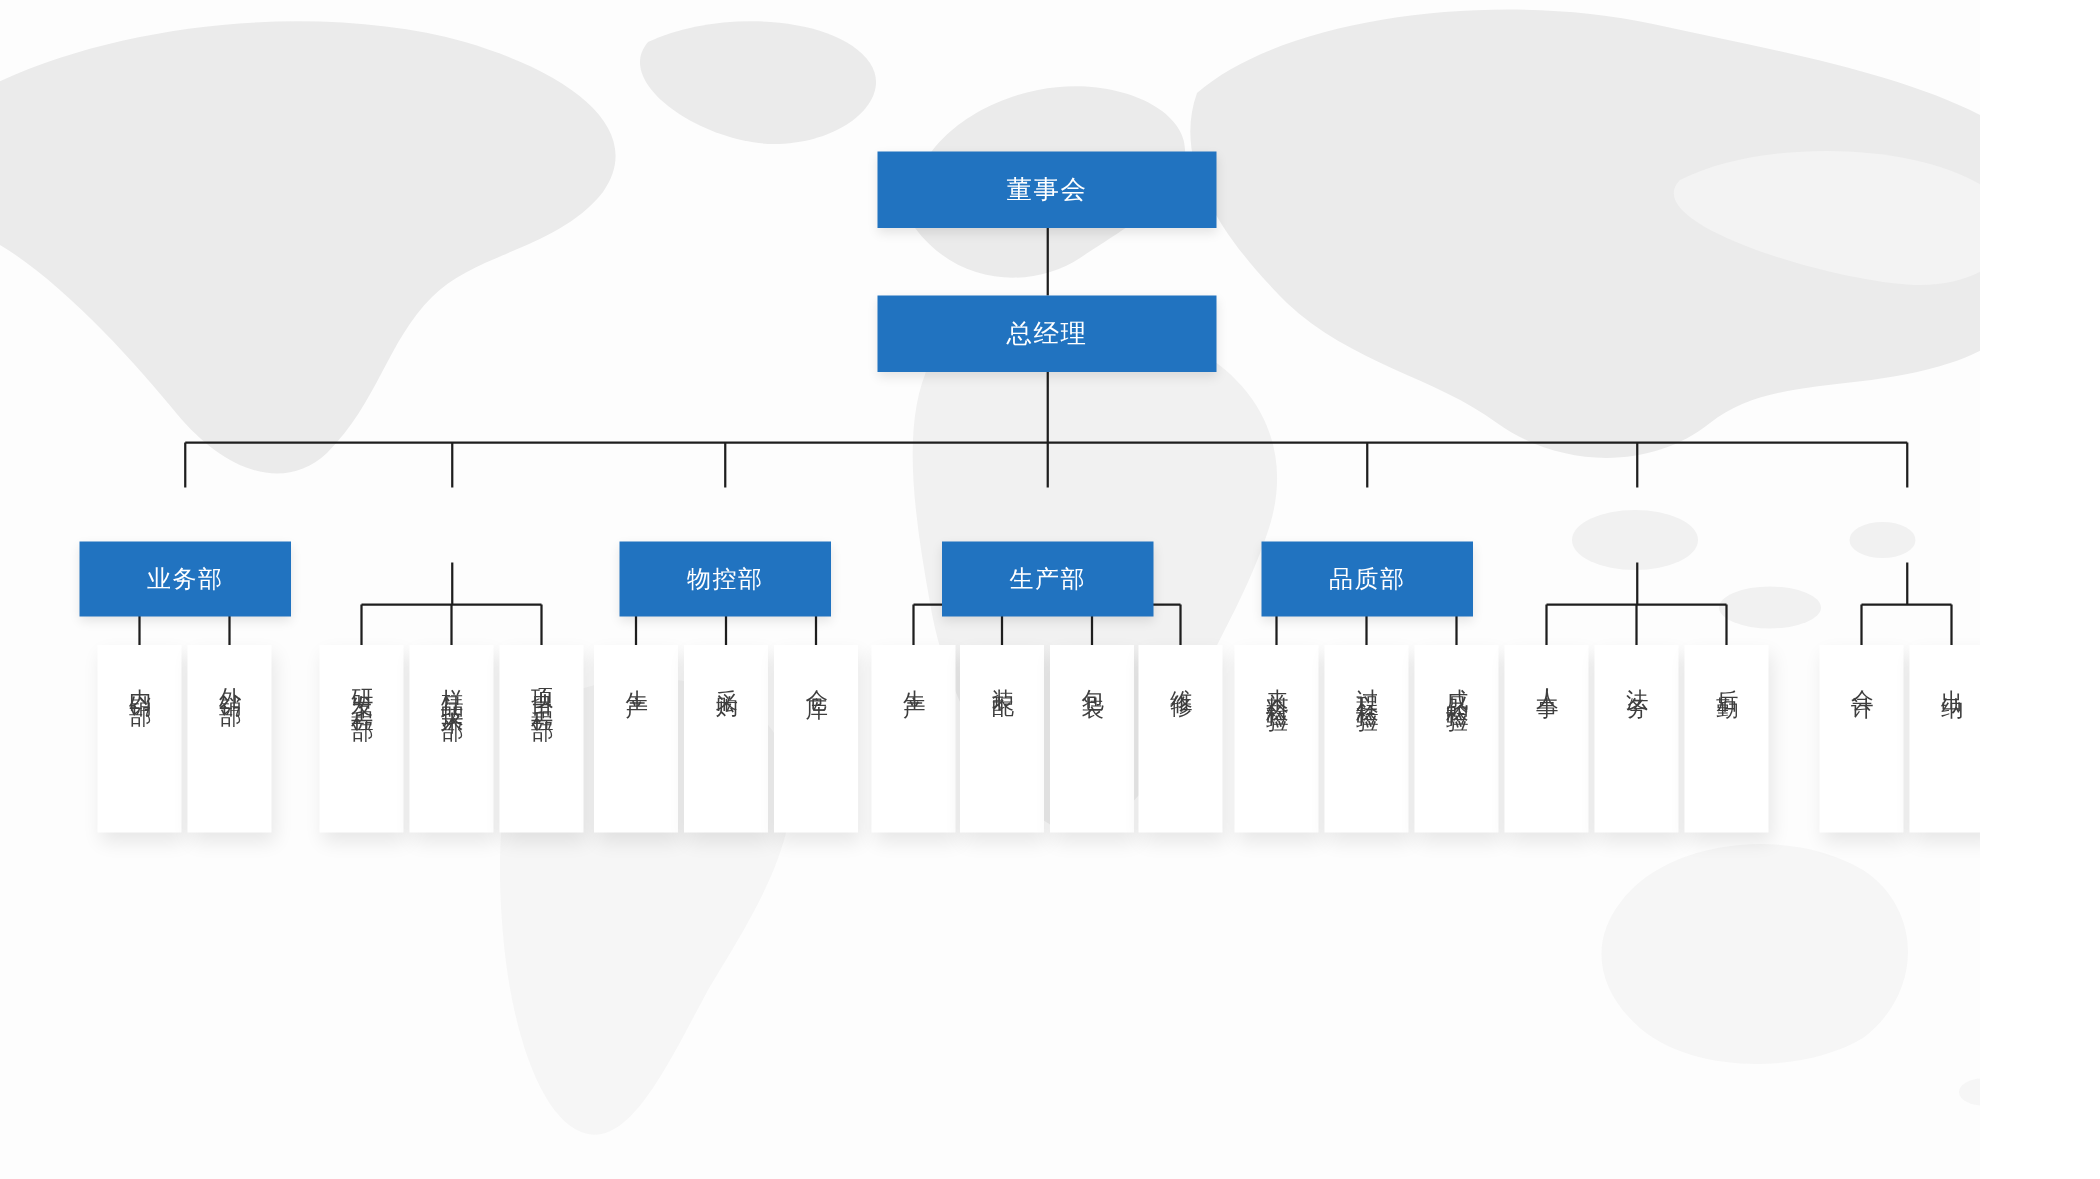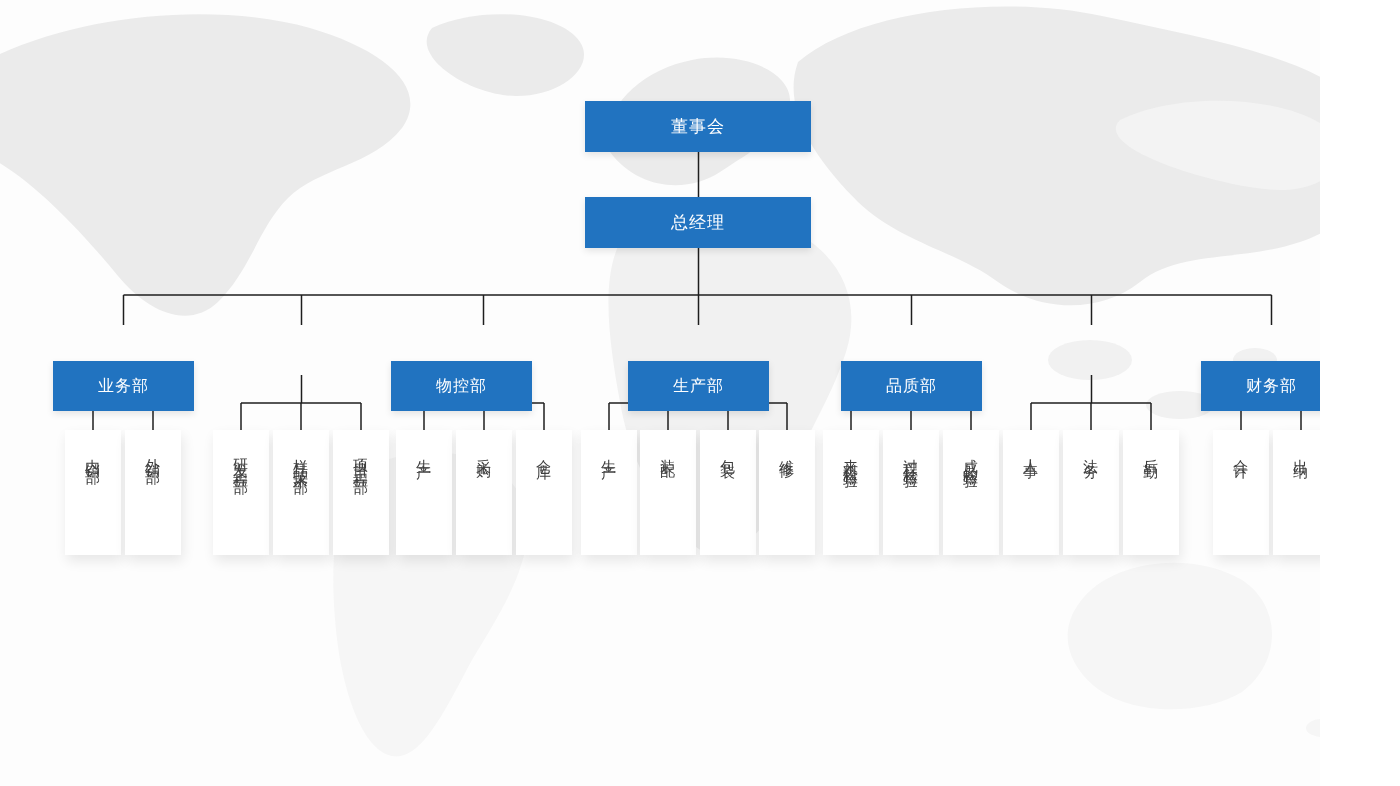--- a/index.html
+++ b/index.html
@@ -115,24 +115,23 @@
       <line x1="1241" y1="403" x2="1301" y2="403"></line>
       <line x1="1241" y1="403" x2="1241" y2="430"></line>
       <line x1="1301" y1="403" x2="1301" y2="430"></line>
     </g>
   </svg>
 
   <div class="node blue top-node root-node">董事会</div>
   <div class="node blue top-node gm-node">总经理</div>
 
   <div class="node blue dept" style="left:53px">业务部</div>
-  <div class="node blue dept" style="left:391px">物控部</div>
+  <div class="node blue dept" style="left:413px">物控部</div>
   <div class="node blue dept" style="left:841px">品质部</div>
   <div class="node blue dept" style="left:628px">生产部</div>
-  <div class="node blue dept" style="left:1201px">财务部</div>
 
   <div class="node leaf" style="left:65px">
       <span>内销部</span>
     </div>
   <div class="node leaf" style="left:125px">
       <span>外销部</span>
     </div>
 
   <div class="node leaf" style="left:213px">
       <span>研发工程部</span>

